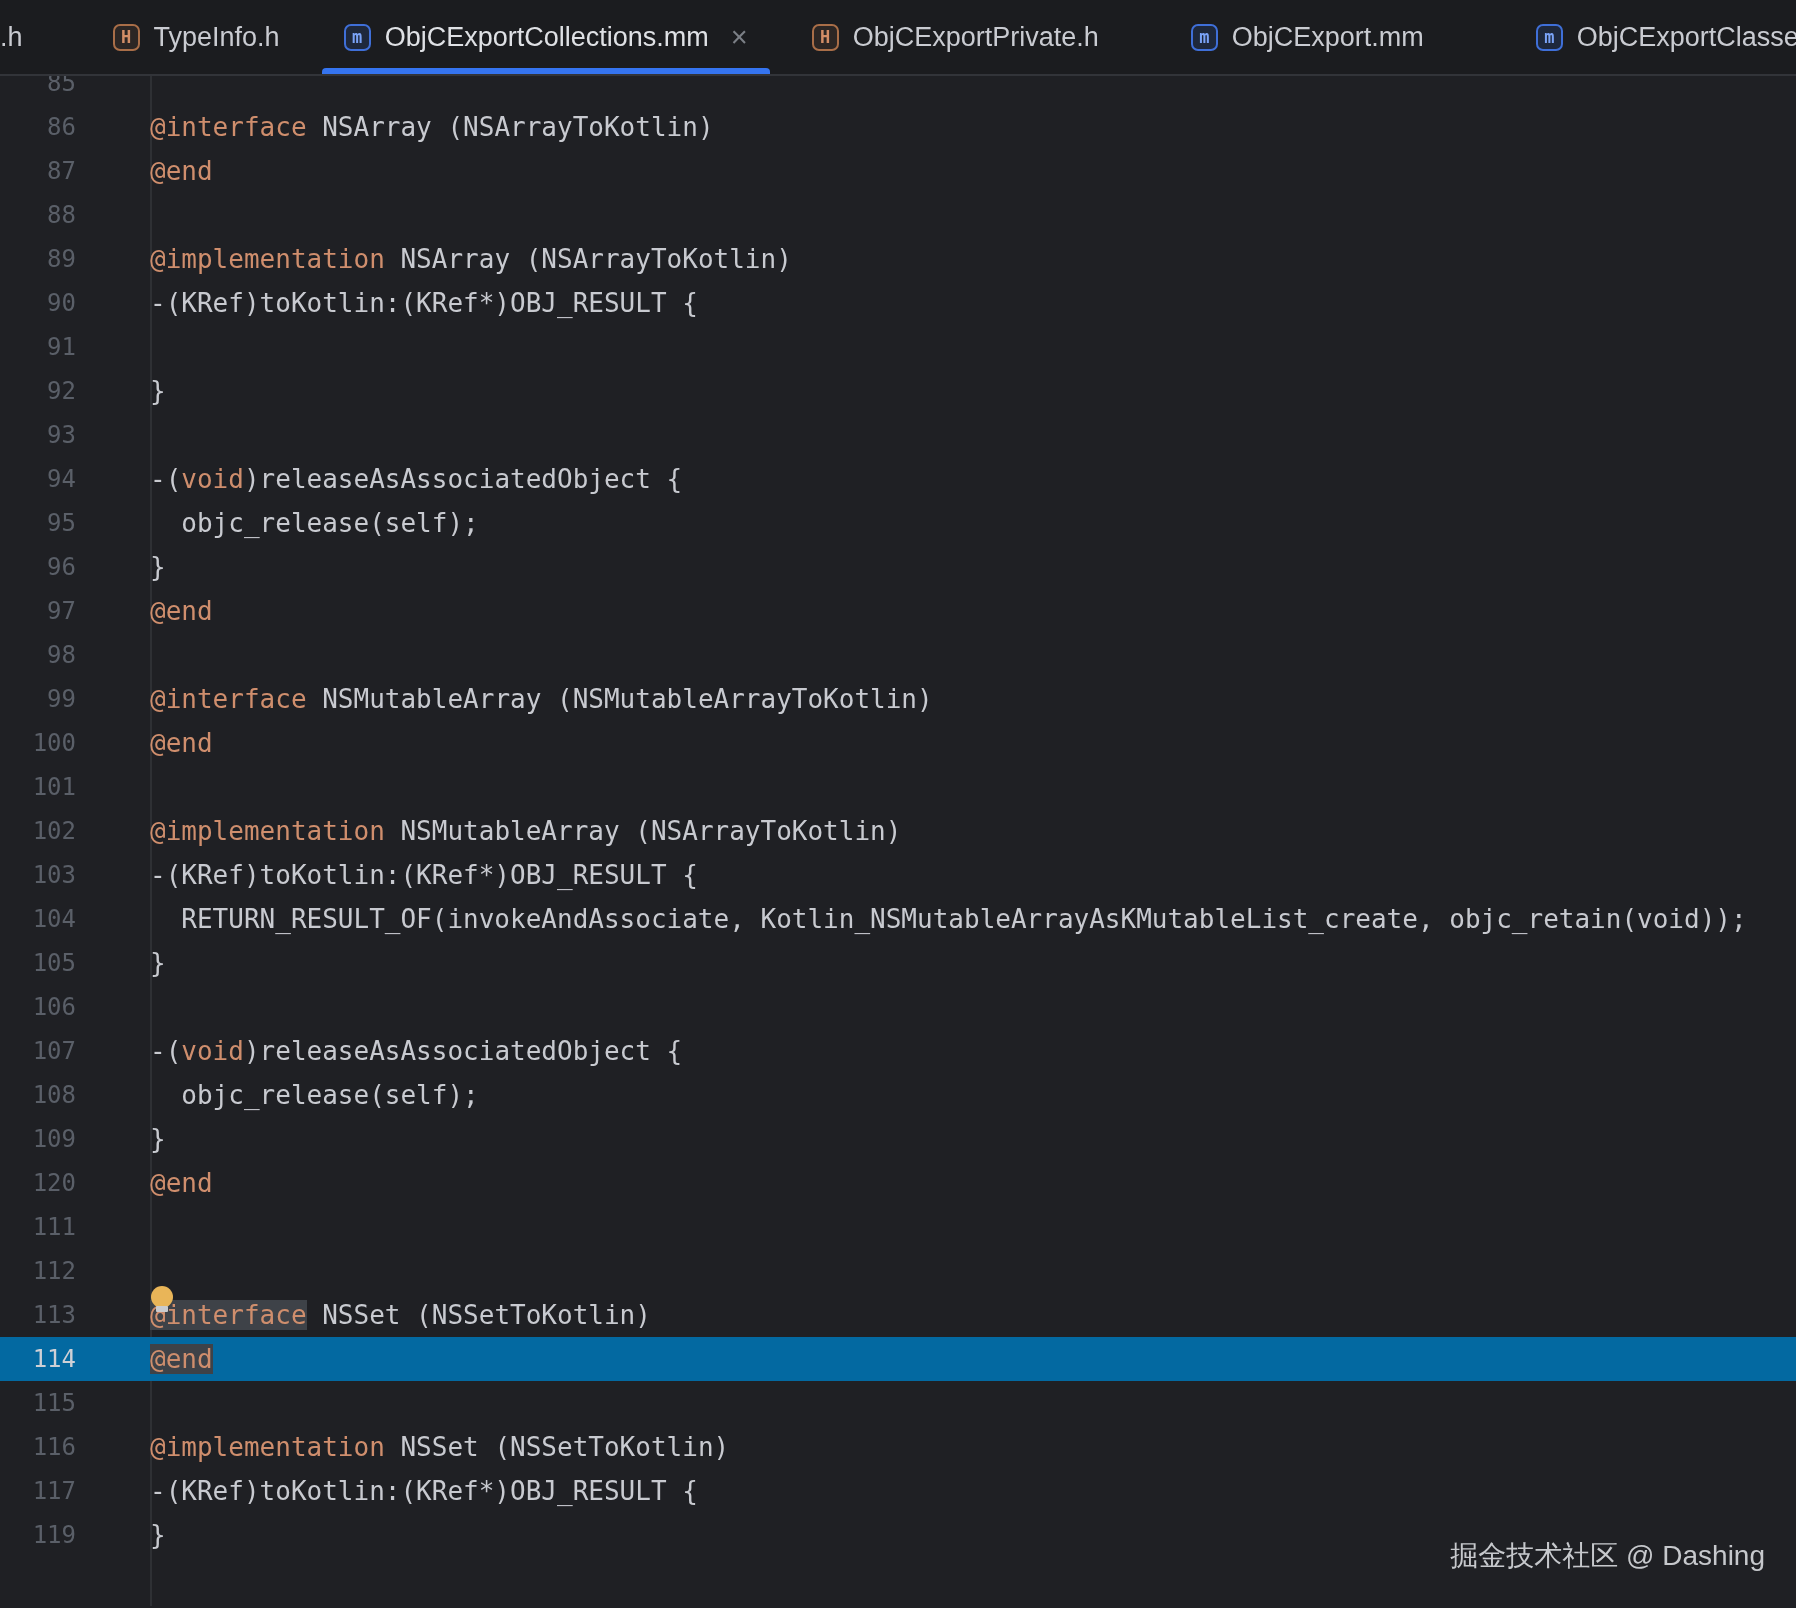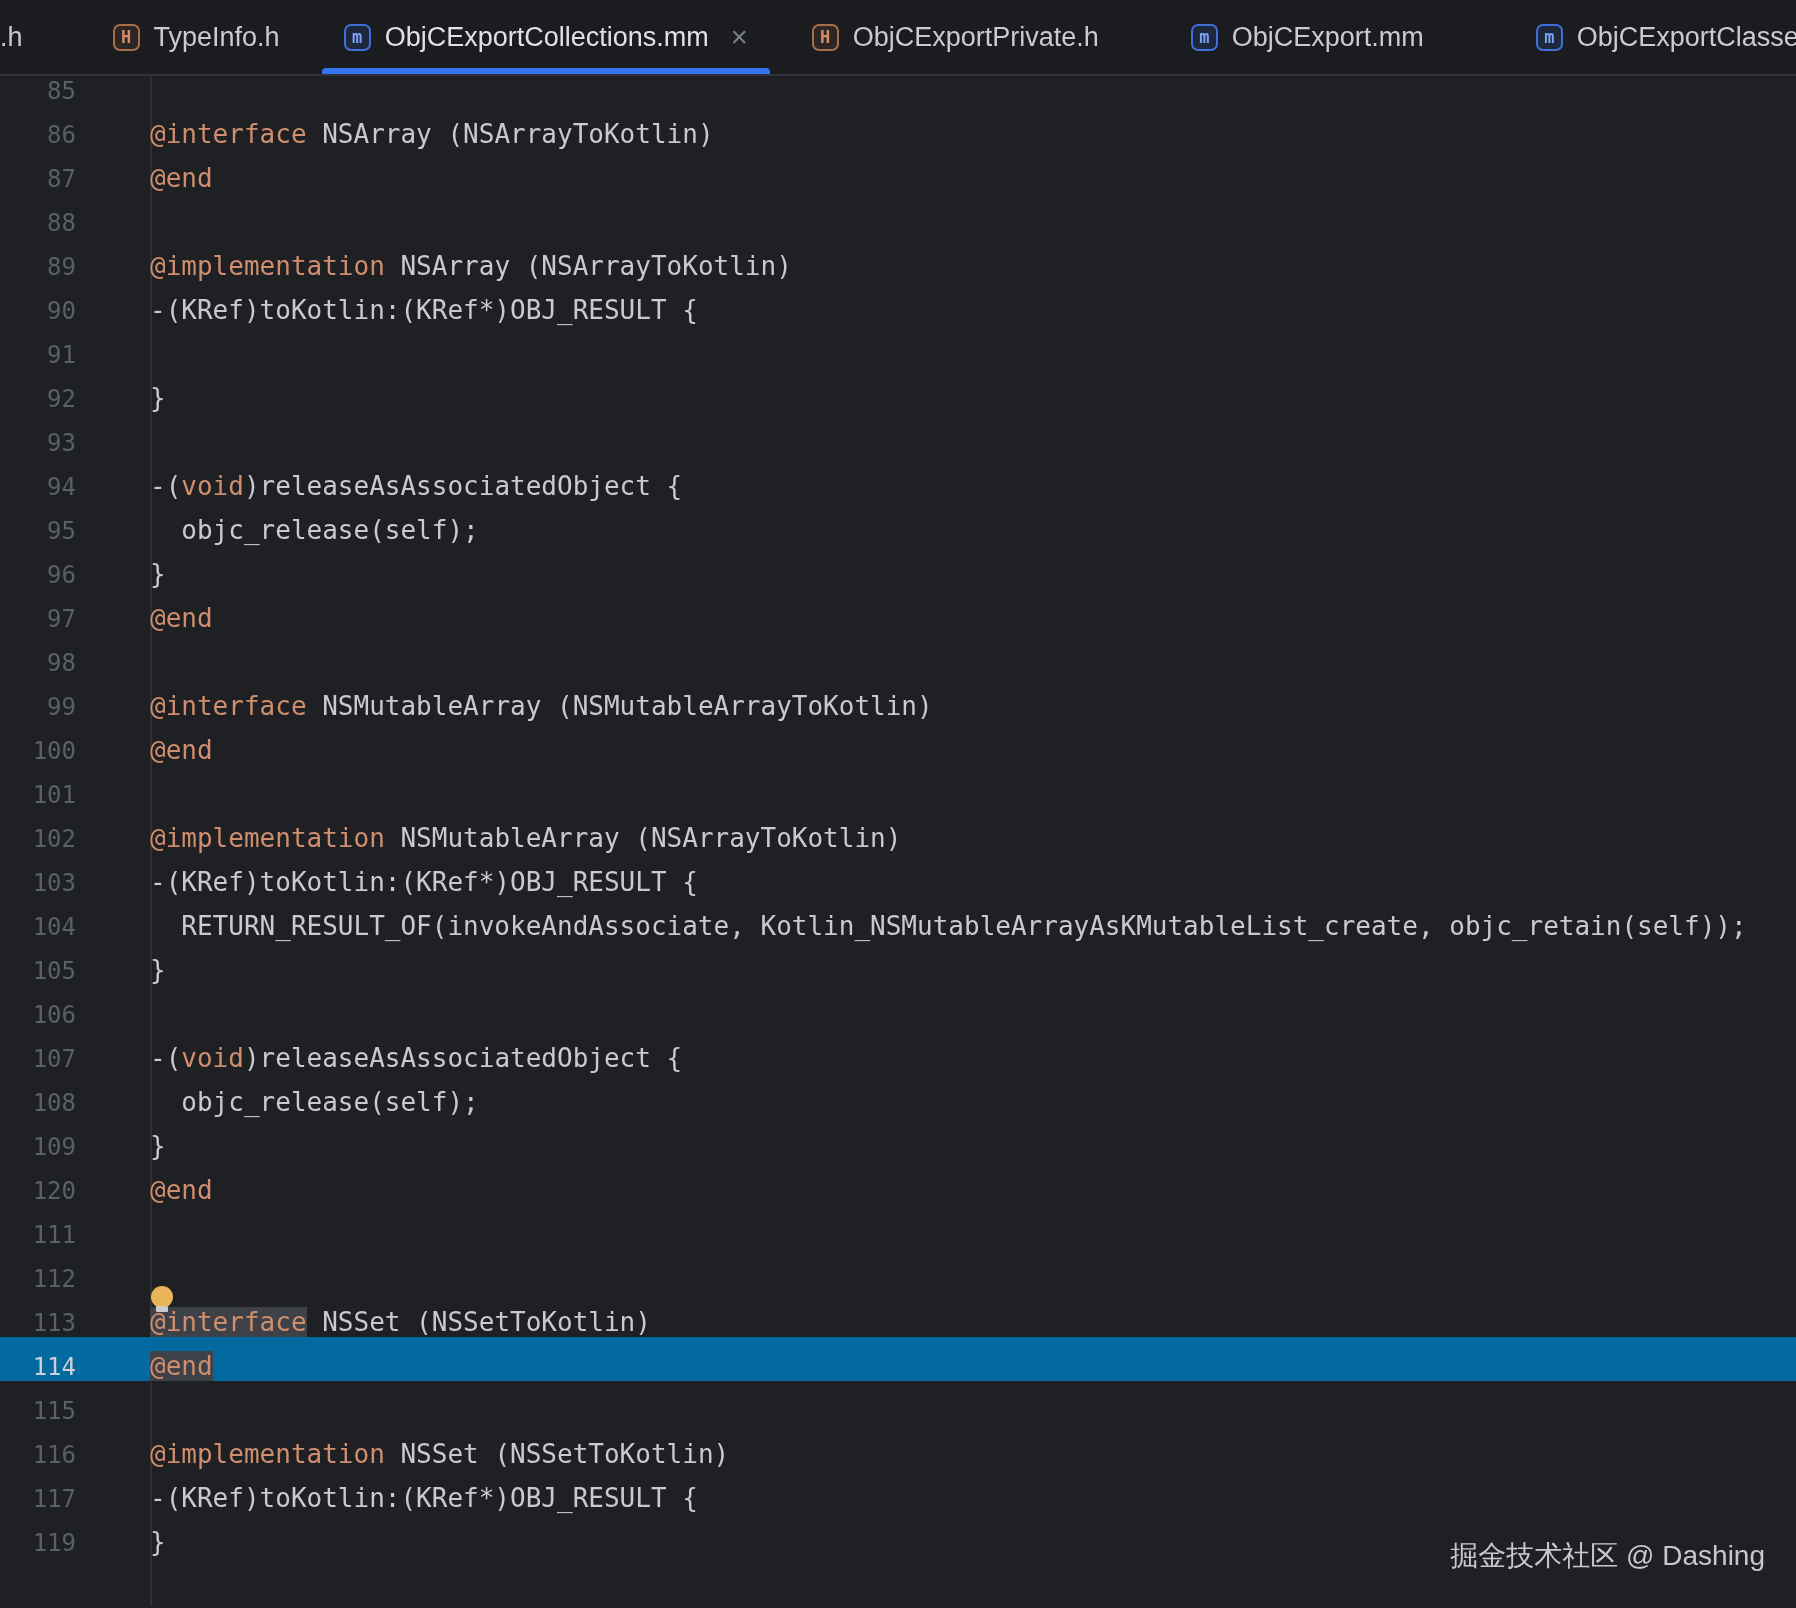--- a/index.html
+++ b/index.html
@@ -36,21 +36,21 @@
   .file-icon.header{border:2px solid #a96e48;color:#d28d66;background:rgba(199,125,85,.10);}
   .file-icon.objc{border:2px solid #3f6fd8;color:#7aa3f7;background:rgba(53,116,240,.14);}
   .close-x{font-size:29px;color:#7b7f86;margin-left:8px;line-height:1;}
   
   .editor{position:relative;height:1530px;overflow:hidden;background:#1f2024;}
   .gutter-sep{position:absolute;left:150px;top:0;bottom:0;width:2px;background:#2e3034;}
   .lines{
     position:relative;margin-top:-15px;
     font-family:"DejaVu Sans Mono",monospace;font-size:26px;
   }
-  .line{height:44px;display:flex;align-items:flex-end;white-space:pre;position:relative;}
+  .line{height:44px;display:flex;align-items:center;white-space:pre;position:relative;}
   .line.current{background:#0369a1;}
   .gutter-num{
     width:150px;flex:0 0 150px;box-sizing:border-box;text-align:right;padding-right:74px;
     color:#5a5f68;font-size:24px;
   }
   .line.current .gutter-num{color:#ced0d6;}
   .code{color:#c8cad0;}
   .tok.k{color:#cf8e6d;}
   .tok.hl{background:#3e4248;}
   
@@ -113,21 +113,21 @@
       <div class="line"><span class="gutter-num">94</span><span class="code"><span class="tok p">-(</span><span class="tok k">void</span><span class="tok p">)releaseAsAssociatedObject {</span></span></div>
       <div class="line"><span class="gutter-num">95</span><span class="code"><span class="tok p">  objc_release(self);</span></span></div>
       <div class="line"><span class="gutter-num">96</span><span class="code"><span class="tok p">}</span></span></div>
       <div class="line"><span class="gutter-num">97</span><span class="code"><span class="tok k">@end</span></span></div>
       <div class="line"><span class="gutter-num">98</span><span class="code"></span></div>
       <div class="line"><span class="gutter-num">99</span><span class="code"><span class="tok k">@interface</span><span class="tok p"> NSMutableArray (NSMutableArrayToKotlin)</span></span></div>
       <div class="line"><span class="gutter-num">100</span><span class="code"><span class="tok k">@end</span></span></div>
       <div class="line"><span class="gutter-num">101</span><span class="code"></span></div>
       <div class="line"><span class="gutter-num">102</span><span class="code"><span class="tok k">@implementation</span><span class="tok p"> NSMutableArray (NSArrayToKotlin)</span></span></div>
       <div class="line"><span class="gutter-num">103</span><span class="code"><span class="tok p">-(KRef)toKotlin:(KRef*)OBJ_RESULT {</span></span></div>
-      <div class="line"><span class="gutter-num">104</span><span class="code"><span class="tok p">  RETURN_RESULT_OF(invokeAndAssociate, Kotlin_NSMutableArrayAsKMutableList_create, objc_retain(self));</span></span></div>
+      <div class="line"><span class="gutter-num">104</span><span class="code"><span class="tok p">  RETURN_RESULT_OF(invokeAndAssociate, Kotlin_NSMutableArrayAsKMutableList_create, objc_retain(void));</span></span></div>
       <div class="line"><span class="gutter-num">105</span><span class="code"><span class="tok p">}</span></span></div>
       <div class="line"><span class="gutter-num">106</span><span class="code"></span></div>
       <div class="line"><span class="gutter-num">107</span><span class="code"><span class="tok p">-(</span><span class="tok k">void</span><span class="tok p">)releaseAsAssociatedObject {</span></span></div>
       <div class="line"><span class="gutter-num">108</span><span class="code"><span class="tok p">  objc_release(self);</span></span></div>
       <div class="line"><span class="gutter-num">109</span><span class="code"><span class="tok p">}</span></span></div>
       <div class="line"><span class="gutter-num">120</span><span class="code"><span class="tok k">@end</span></span></div>
       <div class="line"><span class="gutter-num">111</span><span class="code"></span></div>
       <div class="line"><span class="gutter-num">112</span><span class="code"></span></div>
       <div class="line"><span class="gutter-num">113</span><span class="code"><span class="tok k hl">@interface</span><span class="tok p"> NSSet (NSSetToKotlin)</span></span><span class="bulb"></span></div>
       <div class="line current"><span class="gutter-num">114</span><span class="code"><span class="tok k hl">@end</span></span></div>

